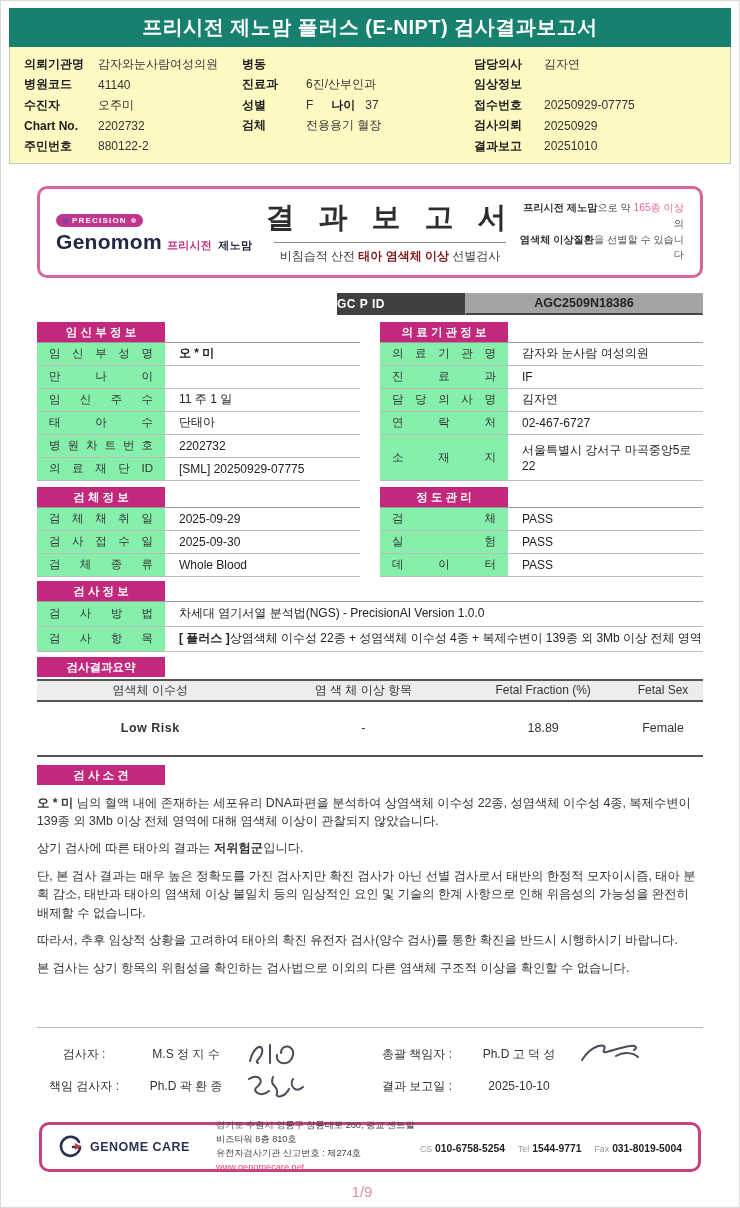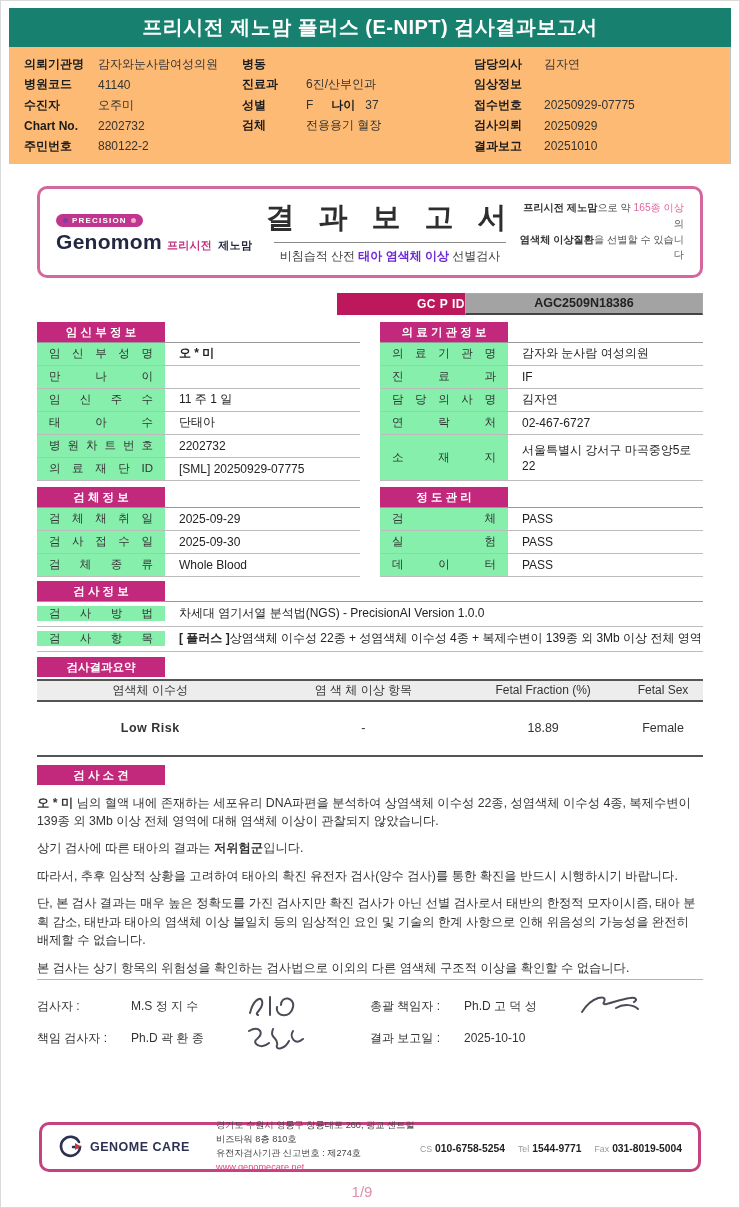--- a/index.html
+++ b/index.html
@@ -4,21 +4,21 @@
 <style>
   * { box-sizing: border-box; margin: 0; padding: 0; }
   html,body { width:740px; height:1208px; background:#ffffff; font-family:"Liberation Sans", sans-serif; }
   .sheet { position:relative; width:740px; height:1208px; border:1px solid #d9d9d9; background:#fff; overflow:hidden; }
 
   
   .titlebar { margin:7px 8px 0; height:39px; background:#17806E; color:#fff;
     font-size:20px; font-weight:bold; text-align:center; line-height:39px; letter-spacing:.5px; }
 
   
-  .pbox { margin:0 8px; border:1px solid #c4c4c4; border-top:none; background:#fdba74;
+  .pbox { margin:0 8px; border:1px solid #c4c4c4; border-top:none; background:#fef9c3;
     padding:7px 14px 6px; display:grid; grid-template-columns:218px 232px 1fr; }
   .prow { height:20.5px; display:flex; align-items:center; font-size:12px; color:#222; }
   .plabel { font-weight:bold; width:74px; flex-shrink:0; color:#1c1c1c; }
   .pcol2 .plabel { width:64px; }
   .pcol3 .plabel { width:70px; }
   .pvalue { color:#333; }
   .pinline { font-weight:bold; margin:0 10px 0 18px; color:#1c1c1c; }
 
   
   .doc { margin:0 36px; }
@@ -31,62 +31,62 @@
     font-size:8px; font-weight:bold; padding:2px 7px; border-radius:8px; letter-spacing:1.2px; }
   .dot-l { width:5px; height:5px; border-radius:50%; background:#7b3fa0; display:inline-block; }
   .dot-r { width:5px; height:5px; border-radius:50%; background:#f0a8cd; display:inline-block; }
   .logoline { margin-top:3px; font-size:21px; font-weight:bold; color:#232842; letter-spacing:.3px; }
   .logo-kr-pink { font-size:11px; color:#c3307f; font-weight:bold; margin-left:5px; }
   .logo-kr-dark { font-size:11px; color:#232842; font-weight:bold; }
   .rb-center { flex:1; text-align:center; }
   .rtitle { font-size:29px; font-weight:bold; color:#2e2e2e; letter-spacing:8px; }
   .rline { width:232px; border-top:1px solid #8a8a8a; margin:4px auto 5px; }
   .rsub { font-size:12px; color:#3d3d3d; }
-  .rsub .pk { color:#6d28d9; font-weight:bold; }
+  .rsub .pk { color:#7f1d1d; font-weight:bold; }
   .rb-right { width:168px; font-size:10.2px; color:#555; line-height:1.55;text-align:right; }
   .rb-right .b { font-weight:bold; color:#333; }
   .rb-right .pk { color:#e0679f; }
 
   
   .gcp { margin-top:15px; display:flex; justify-content:flex-end; }
-  .gcp-label { width:128px; height:22px; background:#be185d; color:#fff; font-weight:bold;
-    font-size:12px; text-align:right; line-height:22px; letter-spacing:.5px; }
+  .gcp-label { width:128px; height:22px; background:#404040; color:#fff; font-weight:bold;
+    font-size:12px; text-align:left; line-height:22px; letter-spacing:.5px; }
   .gcp-value { width:238px; height:22px; border:1px solid #aaa; border-bottom:2px solid #444;
     background:#a3a3a3; font-weight:bold; font-size:12.5px; text-align:center; line-height:19px; color:#222; }
 
   
   .sec-tab { width:128px; height:20px; background:#C2287B; color:#fff; font-size:11.5px;
     font-weight:bold; text-align:center; line-height:20px; }
   .tbl { border-top:1px solid #999; }
   .trow { display:flex; min-height:23px; border-bottom:1px solid #bcbcbc; }
   .tlab { width:128px; background:#86efac; font-size:11.5px; color:#333; padding:0 12px;
     display:flex; align-items:center; flex-shrink:0; }
   .jlab { display:block; width:100%; text-align:justify; text-align-last:justify; }
   .tval { flex:1; font-size:12px; color:#222; padding-left:14px; display:flex; align-items:center; }
   .tval.b, .b { font-weight:bold; }
   .trow.tall { min-height:46px; }
   .cols2 { display:grid; grid-template-columns:1fr 1fr; column-gap:20px; margin-top:7px; }
   .mt6 { margin-top:6px; } .mt4 { margin-top:4px; } .mt5 { margin-top:5px; } .mt8 { margin-top:8px; }
-  .trow25 { min-height:25px;align-items:center; }
+  .trow25 { min-height:25px; }
 
   
   .sum-head { margin-top:2px; display:grid; grid-template-columns:34% 30% 24% 12%;
     background:#ededed; border-top:2px solid #555; border-bottom:2px solid #555; height:23px; }
   .sum-head div { font-size:12px; color:#333; display:flex; align-items:center; justify-content:center; }
   .sum-row { display:grid; grid-template-columns:34% 30% 24% 12%; height:55px; border-bottom:2px solid #555; }
   .sum-row div { display:flex; align-items:center; justify-content:center; font-size:12.5px; color:#333; }
   .lowrisk { font-size:33px; font-weight:bold; color:#1E1ECE; letter-spacing:.5px; }
 
   
   .op { margin-top:6px; }
   .op p { font-size:12.3px; color:#333; line-height:1.5; margin:9px 0; }
 
   
-  .signblock { position:absolute; left:36px; right:36px; top:978px; border-top:1px solid #b5b5b5;
-    padding-top:10px; display:grid; grid-template-columns:1fr 1fr; font-size:12px; color:#333; }
+  .signblock { position:absolute; left:36px; right:36px; top:1026px; border-top:1px solid #b5b5b5;
+    padding-top:10px; display:grid; grid-template-columns:1fr 1fr; font-size:12px; color:#333;text-align:center; }
   .sigrow { height:32px; display:flex; align-items:center; }
   .sig-label { width:94px; }
   .sig-name { width:110px; }
   .sigrow svg { margin-left:4px; }
   .sig-stroke { stroke:#4b4b58; stroke-width:2; fill:none; stroke-linecap:round; }
 
   
   .fbox { position:absolute; left:38px; right:38px; top:1121px; height:50px; border:3px solid #c5417f;
     border-radius:10px; display:flex; align-items:center; padding:0 16px; background:#fff; }
   .flogo { display:flex; align-items:center; gap:6px; width:158px; }
@@ -368,22 +368,22 @@
         <div>18.89</div>
         <div>Female</div>
       </div>
     </div>
 
     <div class="mt8">
       <div class="sec-tab">검 사 소 견</div>
       <div class="op">
         <p><span class="b">오 * 미</span><span> 님의 혈액 내에 존재하는 세포유리 DNA파편을 분석하여 상염색체 이수성 22종, 성염색체 이수성 4종, 복제수변이 139종 외 3Mb 이상 전체 영역에 대해 염색체 이상이 관찰되지 않았습니다.</span></p>
         <p><span>상기 검사에 따른 태아의 결과는 </span><span class="b">저위험군</span><span>입니다.</span></p>
+        <p>단, 본 검사 결과는 매우 높은 정확도를 가진 검사지만 확진 검사가 아닌 선별 검사로서 태반의 한정적 모자이시즘, 태아 분획 감소, 태반과 태아의 염색체 이상 불일치 등의 임상적인 요인 및 기술의 한계 사항으로 인해 위음성의 가능성을 완전히 배제할 수 없습니다.</p>
         <p>따라서, 추후 임상적 상황을 고려하여 태아의 확진 유전자 검사(양수 검사)를 통한 확진을 반드시 시행하시기 바랍니다.</p>
-        <p>단, 본 검사 결과는 매우 높은 정확도를 가진 검사지만 확진 검사가 아닌 선별 검사로서 태반의 한정적 모자이시즘, 태아 분획 감소, 태반과 태아의 염색체 이상 불일치 등의 임상적인 요인 및 기술의 한계 사항으로 인해 위음성의 가능성을 완전히 배제할 수 없습니다.</p>
         <p>본 검사는 상기 항목의 위험성을 확인하는 검사법으로 이외의 다른 염색체 구조적 이상을 확인할 수 없습니다.</p>
       </div>
     </div>
 
   </div>
 
   <div class="signblock">
     <div>
       <div class="sigrow">
         <span class="sig-label">검사자 :</span>

